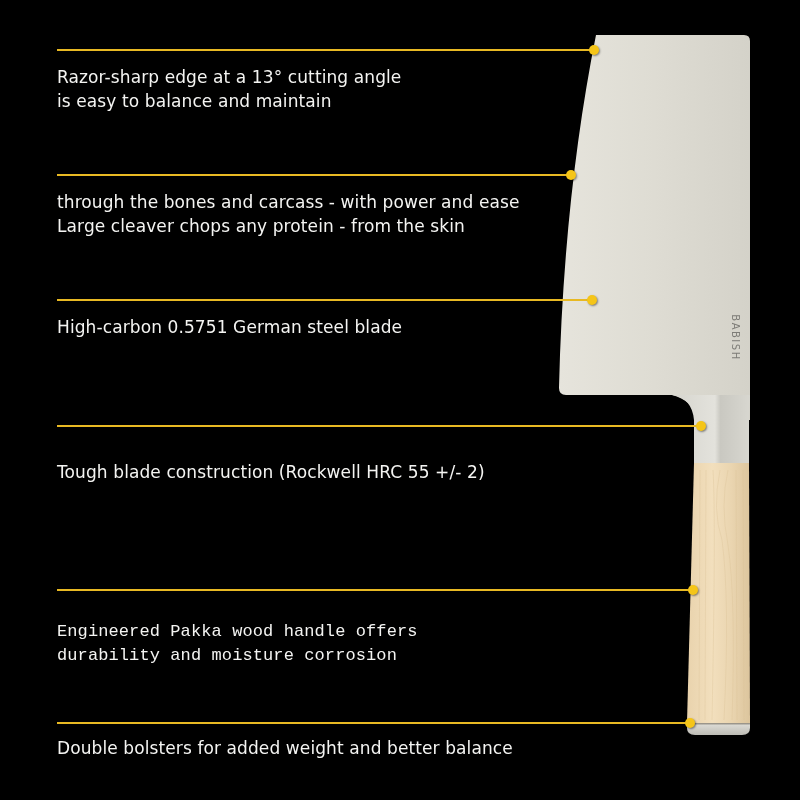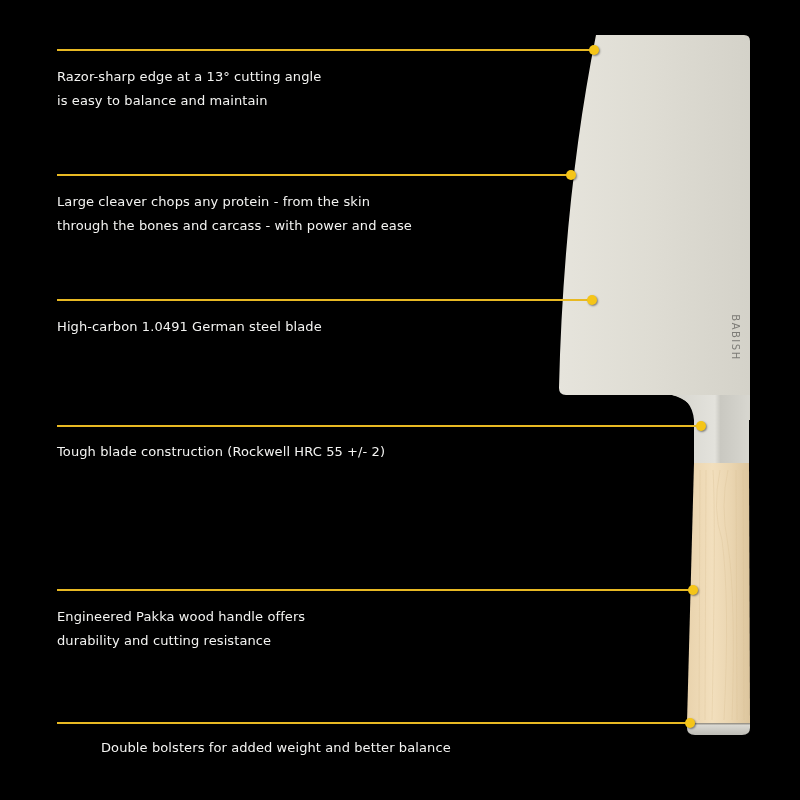--- a/index.html
+++ b/index.html
@@ -56,21 +56,21 @@
       margin-left: -5px;
       margin-top: -5px;
       border-radius: 50%;
       background: #f5c518;
       box-shadow: 1px 1px 2px rgba(0,0,0,0.45);
     }
     .callout-text {
       position: absolute;
       left: 57px;
       color: #f4f4f2;
-      font-size: 13px;
+      font-size: 17px;
       line-height: 24px;
       letter-spacing: 0.1px;
       white-space: nowrap;
       font-family: "DejaVu Sans", sans-serif;
     }
     .callout-text div { display: block; }
   </style>
 </head>
 <body>
 
@@ -130,42 +130,42 @@
   <div class="callout-line" style="top:49px; width:537px;"></div>
   <div class="callout-dot" style="left:594px; top:50px;"></div>
   <div class="callout-text" style="top:65px;">
     <div>Razor-sharp edge at a 13° cutting angle</div>
     <div>is easy to balance and maintain</div>
   </div>
 
   <div class="callout-line" style="top:174px; width:513px;"></div>
   <div class="callout-dot" style="left:571px; top:175px;"></div>
   <div class="callout-text" style="top:190px;">
+    <div>through the bones and carcass - with power and ease</div>
     <div>Large cleaver chops any protein - from the skin</div>
-    <div>through the bones and carcass - with power and ease</div>
   </div>
 
   <div class="callout-line" style="top:299px; width:535px;"></div>
   <div class="callout-dot" style="left:592px; top:300px;"></div>
   <div class="callout-text" style="top:315px;">
-    <div>High-carbon 1.0491 German steel blade</div>
+    <div>High-carbon 0.5751 German steel blade</div>
   </div>
 
   <div class="callout-line" style="top:425px; width:644px;"></div>
   <div class="callout-dot" style="left:701px; top:426px;"></div>
-  <div class="callout-text" style="top:440px;">
+  <div class="callout-text" style="top:460px;">
     <div>Tough blade construction (Rockwell HRC 55 +/- 2)</div>
   </div>
 
   <div class="callout-line" style="top:589px; width:636px;"></div>
   <div class="callout-dot" style="left:693px; top:590px;"></div>
-  <div class="callout-text" style="top:605px;">
+  <div class="callout-text" style="top:620px;font-family:Liberation Mono, monospace;">
     <div>Engineered Pakka wood handle offers</div>
-    <div>durability and cutting resistance</div>
+    <div>durability and moisture corrosion</div>
   </div>
 
   <div class="callout-line" style="top:722px; width:633px;"></div>
   <div class="callout-dot" style="left:690px; top:723px;"></div>
-  <div class="callout-text" style="top:736px;margin-left:44px;">
+  <div class="callout-text" style="top:736px;">
     <div>Double bolsters for added weight and better balance</div>
   </div>
 
 </div>
 
 </body></html>

